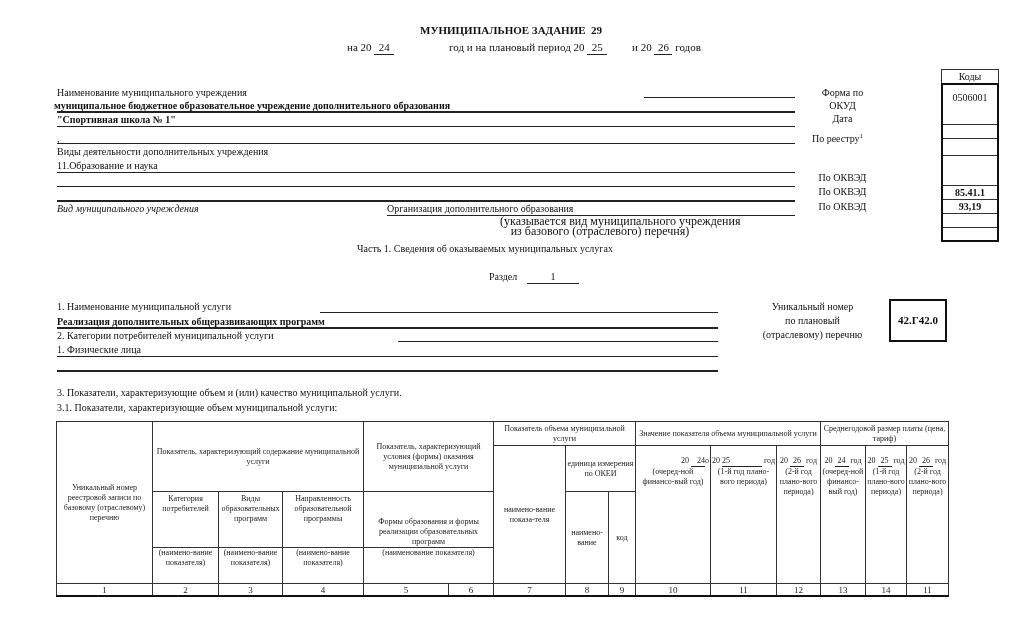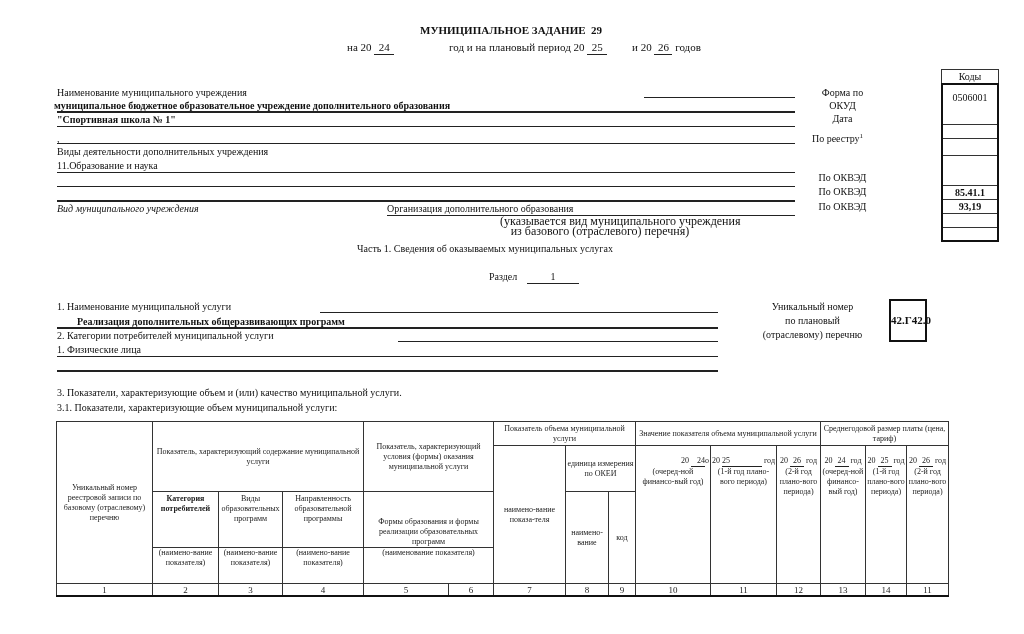--- a/index.html
+++ b/index.html
@@ -16,21 +16,21 @@
   .c{text-align:center;}
   .ul{display:inline-block;border-bottom:1px solid #222;text-align:center;}
 
   
   .codes{position:absolute;left:941px;top:69px;width:58px;}
   .codes .head{height:13px;border:1px solid #333;border-bottom:none;font-size:10px;line-height:13px;text-align:center;}
   .codes .box{border:2px solid #111;}
   .codes .cell{border-bottom:1px solid #333;font-size:10px;text-align:center;box-sizing:border-box;}
   .codes .cell:last-child{border-bottom:none;}
 
-  .ubox{position:absolute;left:889px;top:299px;width:38px;height:43px;border:2px solid #111;
+  .ubox{position:absolute;left:889px;top:299px;width:58px;height:43px;border:2px solid #111;
         box-sizing:border-box;font-size:11px;font-weight:bold;text-align:center;line-height:39px;}
 
   
   table.grid{position:absolute;left:56px;top:421px;border-collapse:collapse;table-layout:fixed;
              font-family:"Liberation Serif","DejaVu Serif",serif;font-size:8px;line-height:10px;color:#222;}
   table.grid td{border:1px solid #333;text-align:center;vertical-align:middle;padding:0 1px;overflow:hidden;white-space:normal;}
   table.grid tr.nums td{font-size:9px;height:11px;border-bottom:2px solid #111;}
   table.grid{border:1px solid #333;}
   .yr{display:inline-block;min-width:14px;border-bottom:1px solid #222;}
   .yrl{display:inline-block;min-width:40px;border-bottom:1px solid #222;}
@@ -102,21 +102,21 @@
     <div class="cell" style="height:12px;"></div>
   </div>
 </div>
 
 <div class="abs t10" style="left:357px;top:243px;">Часть 1. Сведения об оказываемых муниципальных услугах</div>
 <div class="abs t10" style="left:489px;top:271px;">Раздел</div>
 <div class="abs t10 c" style="left:527px;top:271px;width:52px;border-bottom:1px solid #222;">1</div>
 
 <div class="abs t10" style="left:57px;top:301px;">1. Наименование муниципальной услуги</div>
 <div class="hl" style="left:320px;top:312px;width:398px;"></div>
-<div class="abs t10 b" style="left:57px;top:316px;margin-left:20px;">Реализация дополнительных общеразвивающих программ</div>
+<div class="abs t10 b" style="left:57px;top:316px;">Реализация дополнительных общеразвивающих программ</div>
 <div class="hl2" style="left:57px;top:327px;width:661px;"></div>
 <div class="abs t10" style="left:57px;top:330px;">2. Категории потребителей муниципальной услуги</div>
 <div class="hl" style="left:398px;top:341px;width:320px;"></div>
 <div class="abs t10" style="left:57px;top:344px;">1. Физические лица</div>
 <div class="hl" style="left:57px;top:356px;width:661px;"></div>
 <div class="hl2" style="left:57px;top:370px;width:661px;"></div>
 
 <div class="abs t10 r" style="left:740px;top:300px;width:145px;line-height:14px;">
   <div>Уникальный номер</div>
   <div>по плановый</div>
@@ -176,21 +176,21 @@
     <td rowspan="3" style="vertical-align:top;padding-top:10px;">
       <div><span>20</span> <span class="yr">25</span> <span>год</span></div>
       <div>(1-й год плано-вого периода)</div>
     </td>
     <td rowspan="3" style="vertical-align:top;padding-top:10px;">
       <div><span>20</span> <span class="yr">26</span> <span>год</span></div>
       <div>(2-й год плано-вого периода)</div>
     </td>
   </tr>
   <tr style="height:56px;">
-    <td style="vertical-align:top;padding-top:2px;font-weight:bold;">Категория потребителей</td>
+    <td style="vertical-align:top;padding-top:2px;">Категория потребителей</td>
     <td style="vertical-align:top;padding-top:2px;">Виды образовательных программ</td>
     <td style="vertical-align:top;padding-top:2px;">Направленность образовательной программы</td>
     <td colspan="2" style="vertical-align:bottom;">Формы образования и формы реализации образовательных программ</td>
     <td rowspan="2">наимено-вание</td>
     <td rowspan="2">код</td>
   </tr>
   <tr style="height:36px;">
     <td style="vertical-align:top;">(наимено-вание показателя)</td>
     <td style="vertical-align:top;">(наимено-вание показателя)</td>
     <td style="vertical-align:top;">(наимено-вание показателя)</td>

